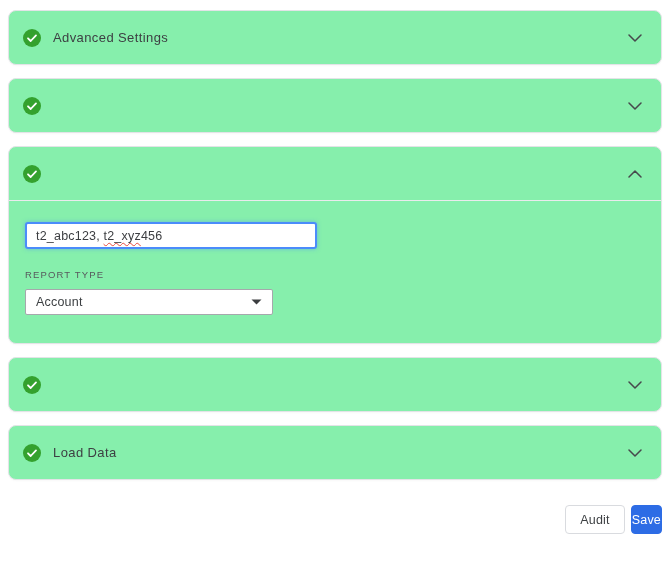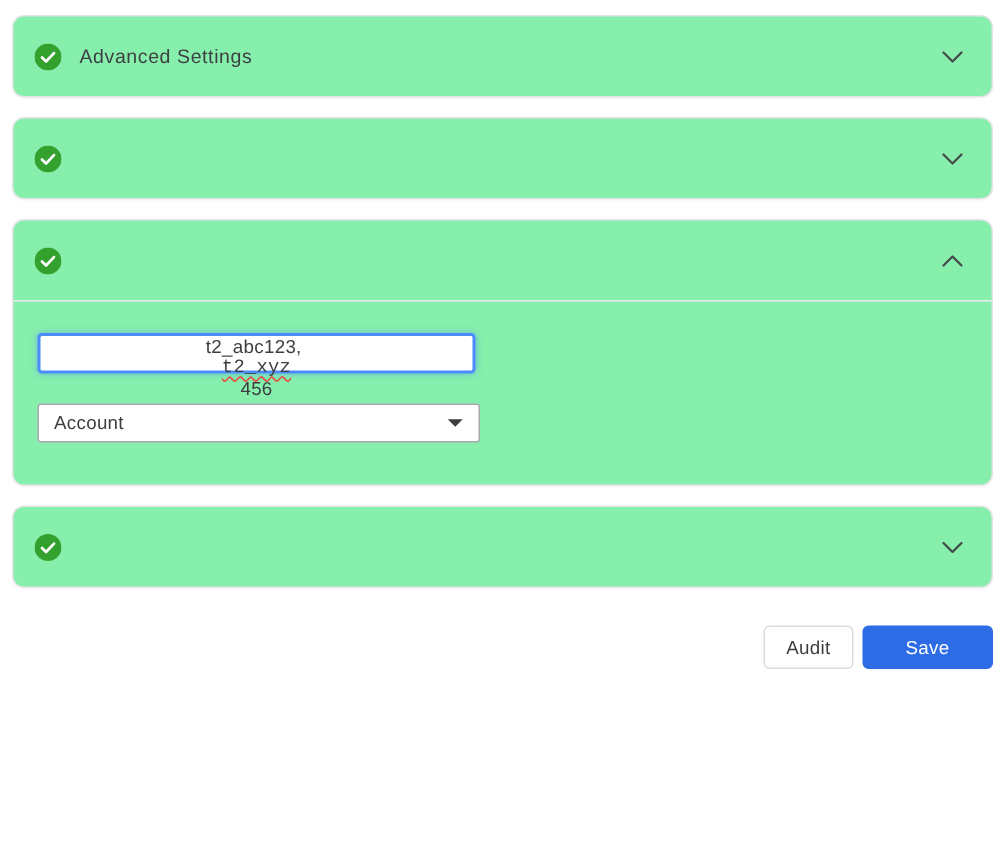--- a/index.html
+++ b/index.html
@@ -54,33 +54,31 @@
     box-shadow: 0 0 4px rgba(77,144,251,0.55);
     background: #fff;
     display: flex; align-items: center;
     padding: 0 9px;
     font-size: 12.5px;
     color: #3c3e41;
     letter-spacing: 0.2px;
     margin-bottom: 20px;
     white-space: pre;
     cursor: text;
-    flex-direction: column;
   }
   .misspelled {
     text-decoration: underline;
     text-decoration-style: wavy;
     text-decoration-color: #e8493f;
     text-decoration-thickness: 1px;
     text-underline-offset: 2px;
     text-decoration-skip-ink: none;
-    font-family: Liberation Mono, monospace;
   }
   .select {
-    width: 295px; height: 26px;
+    width: 248px; height: 26px;
     border: 1px solid #a6a8ac;
     border-radius: 2px;
     background: #fff;
     display: flex; align-items: center; justify-content: space-between;
     padding: 0 10px;
     font-size: 12.5px;
     color: #3d4043;
     letter-spacing: 0.2px;
     cursor: pointer;
   }
@@ -105,21 +103,21 @@
   .btn-audit {
     background: #ffffff;
     border: 1px solid #d9dbdf;
     color: #3d4043;
     padding: 0 14px;
   }
   .btn-save {
     background: #2d6ce5;
     border: 1px solid #2d6ce5;
     color: #ffffff;
-    padding: 0 28px;
+    padding: 0 0;
   }
 </style>
 </head>
 <body>
 
 <div class="page">
 
   <div class="panel">
     <div class="panel-header">
       <svg class="check-icon" viewBox="0 0 18 18">
@@ -158,20 +156,21 @@
       <span class="chevron">
         <svg width="14" height="8" viewBox="0 0 14 8">
             <path d="M1 7l6-6 6 6" fill="none" stroke="#46494c" stroke-width="1.5" stroke-linecap="round" stroke-linejoin="round"></path>
           </svg>
       </span>
     </div>
     <div class="panel-body">
       <div class="text-input">
         <span>t2_abc123, </span><span class="misspelled">t2_xyz</span><span>456</span>
       </div>
+      <div class="field-label">REPORT TYPE</div>
       <div class="select">
         <span>Account</span>
         <span class="caret">
           <svg width="11" height="6" viewBox="0 0 11 6">
               <path d="M0.5 0.5h10L5.5 5.5z" fill="#3c3e41"></path>
             </svg>
         </span>
       </div>
     </div>
   </div>
@@ -183,19 +182,33 @@
         <path d="M5 9.3l2.7 2.7 5.3-5.6" fill="none" stroke="#fff" stroke-width="1.8" stroke-linecap="round" stroke-linejoin="round"></path>
       </svg>
       <span class="chevron">
         <svg width="14" height="8" viewBox="0 0 14 8">
             <path d="M1 1l6 6 6-6" fill="none" stroke="#46494c" stroke-width="1.5" stroke-linecap="round" stroke-linejoin="round"></path>
           </svg>
       </span>
     </div>
   </div>
 
+  <div class="panel">
+    <div class="panel-header">
+      <svg class="check-icon" viewBox="0 0 18 18">
+        <circle cx="9" cy="9" r="9" fill="#34a12e"></circle>
+        <path d="M5 9.3l2.7 2.7 5.3-5.6" fill="none" stroke="#fff" stroke-width="1.8" stroke-linecap="round" stroke-linejoin="round"></path>
+      </svg>
+      <span class="panel-title">Load Data</span>
+      <span class="chevron">
+        <svg width="14" height="8" viewBox="0 0 14 8">
+            <path d="M1 1l6 6 6-6" fill="none" stroke="#46494c" stroke-width="1.5" stroke-linecap="round" stroke-linejoin="round"></path>
+          </svg>
+      </span>
+    </div>
+  </div>
 
   <div class="actions">
     <button class="btn btn-audit">Audit</button>
     <button class="btn btn-save">Save</button>
   </div>
 
 </div>
 
 </body></html>

